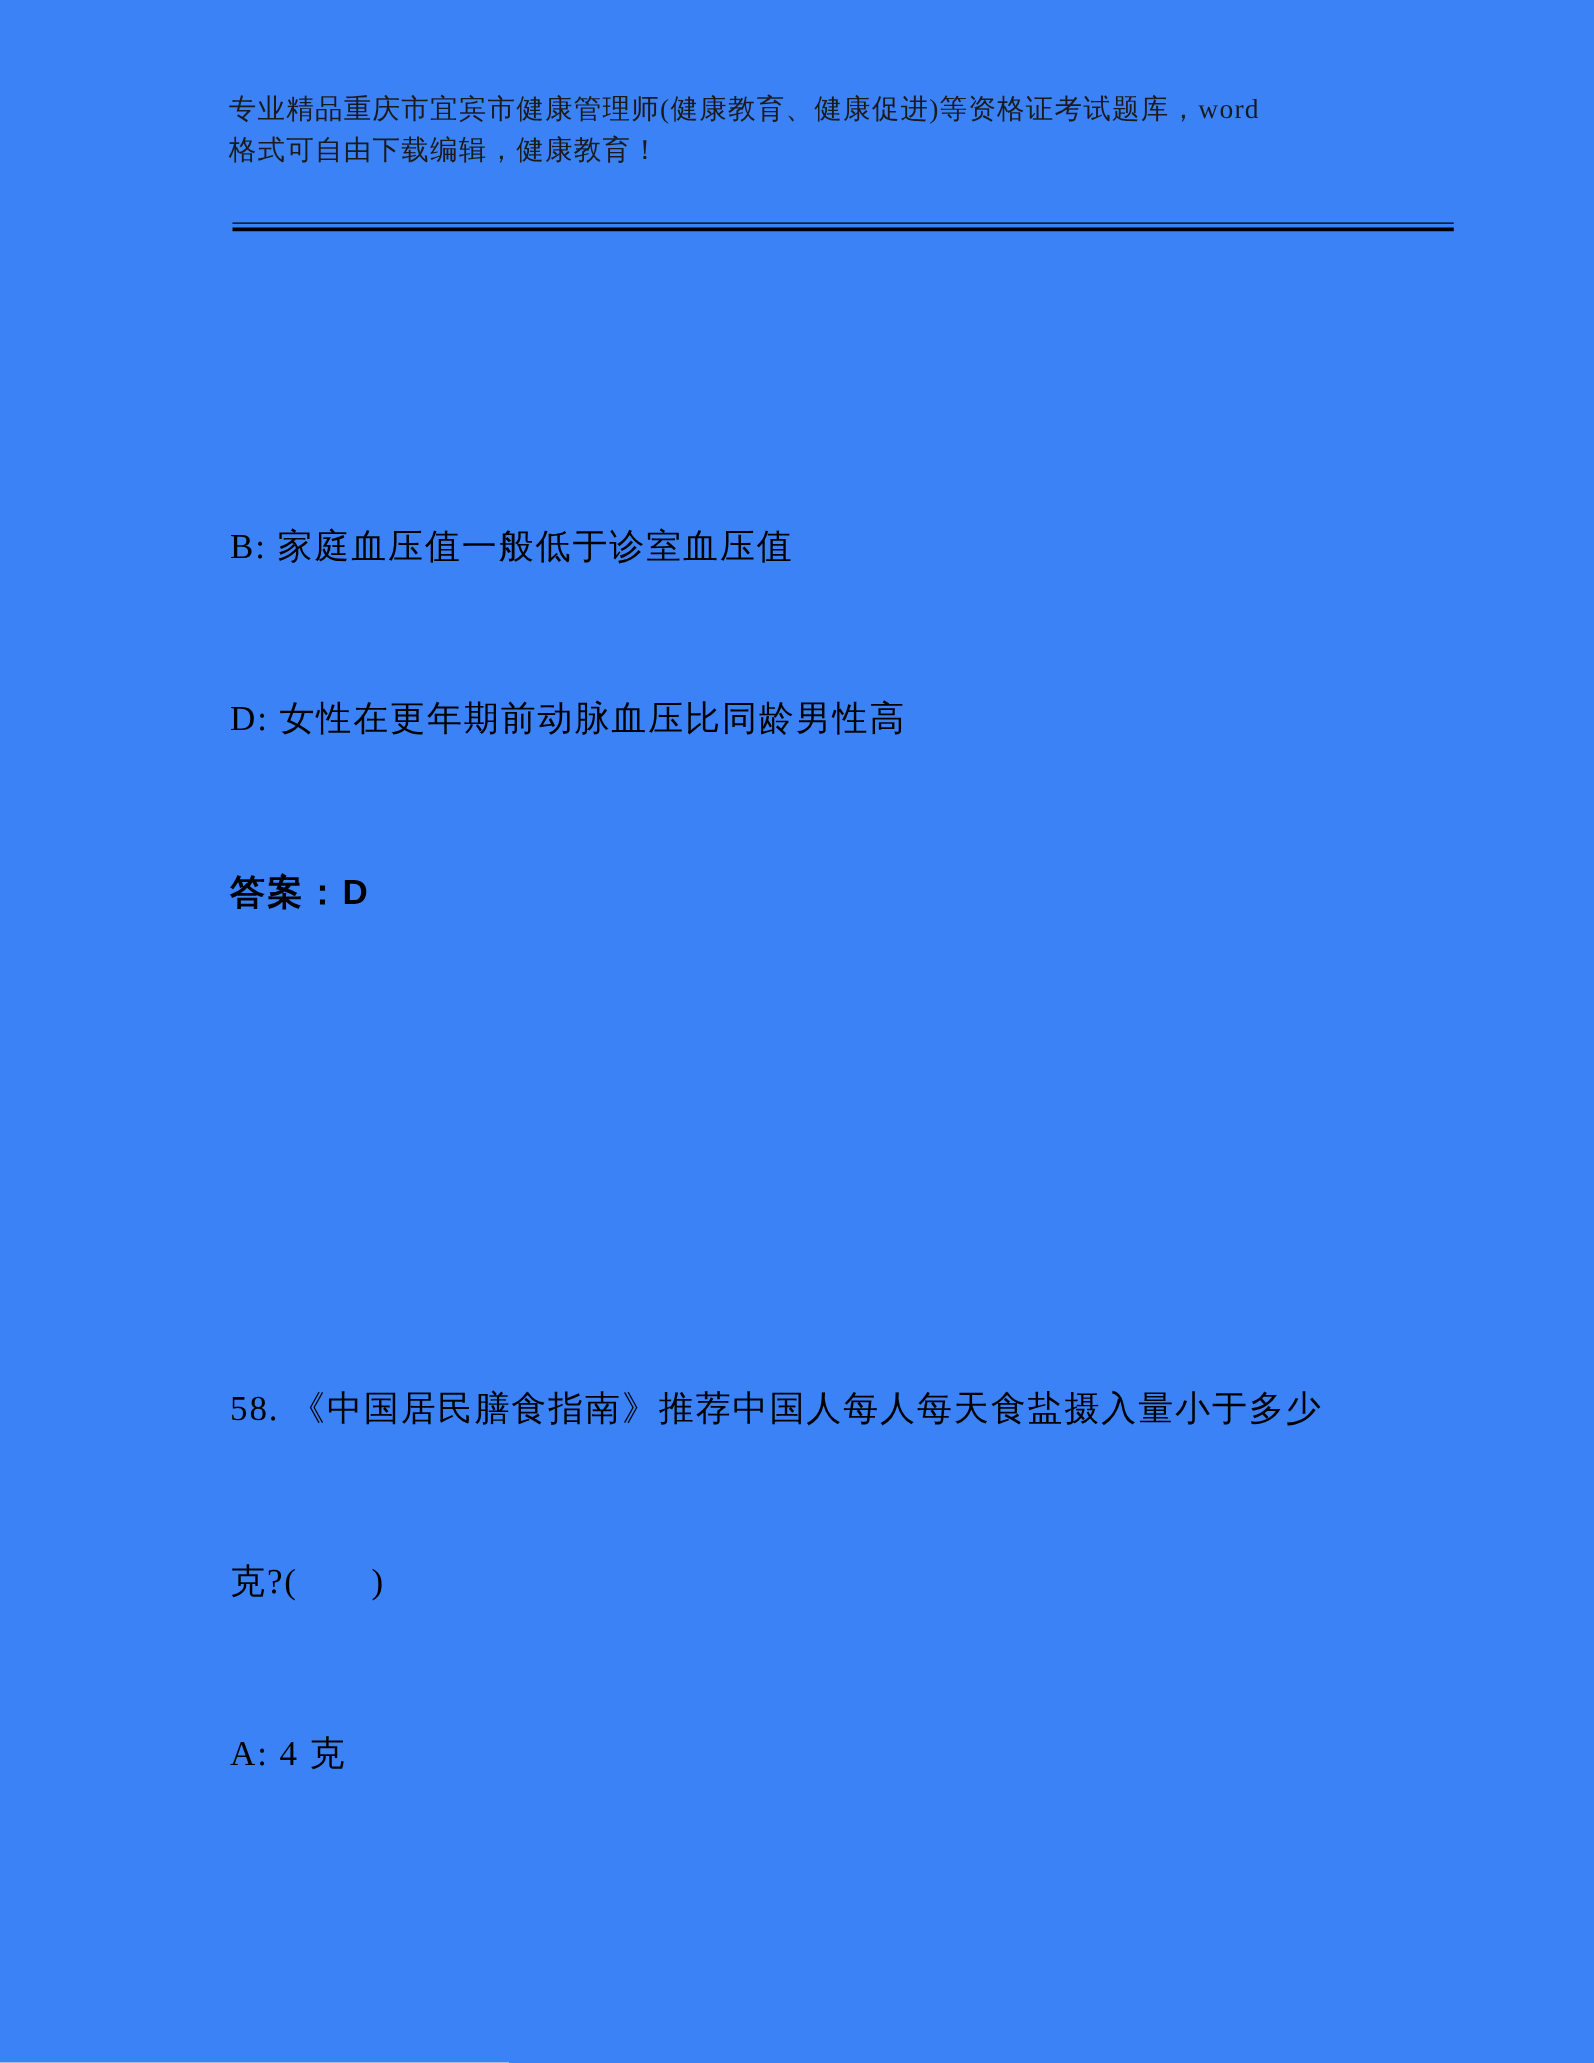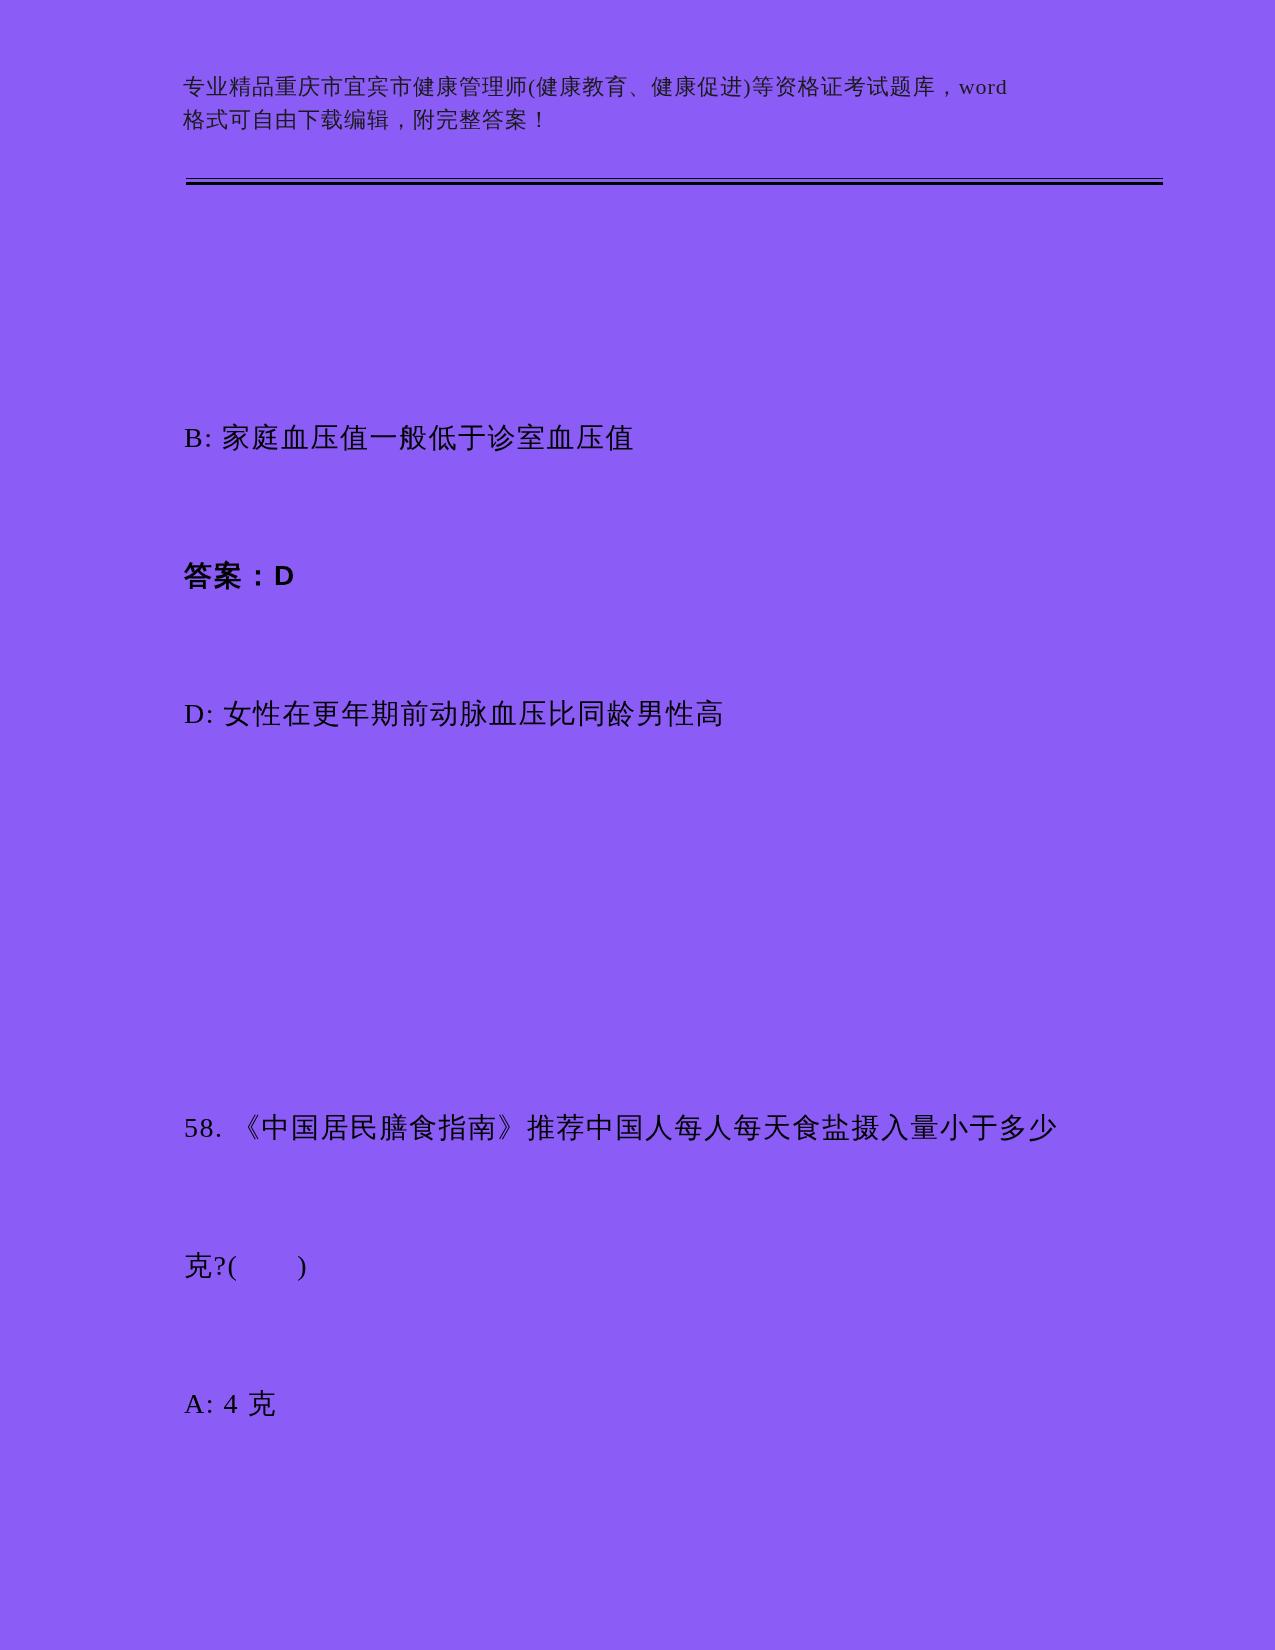--- a/index.html
+++ b/index.html
@@ -1,20 +1,20 @@
 <!DOCTYPE html>
 <html><head>
 <meta charset="utf-8">
 <style>
   html, body { margin: 0; padding: 0; background: #e8e8e8; }
   .page {
     position: relative;
     width: 1275px;
     height: 1650px;
-    background: #8b5cf6;
+    background: #3b82f6;
     color: #000000;
     font-family: "Liberation Serif", "DejaVu Serif", serif;
     overflow: hidden;
   }
   .header {
     position: absolute;
     left: 183px;
     top: 70px;
     width: 930px;
     font-size: 22px;
@@ -50,31 +50,31 @@
     letter-spacing: 2px;
   }
 </style>
 </head>
 <body>
 
 <div class="page">
 
   <div class="header">
     <div class="header-line">专业精品重庆市宜宾市健康管理师(健康教育、健康促进)等资格证考试题库，word</div>
-    <div class="header-line">格式可自由下载编辑，附完整答案！</div>
+    <div class="header-line">格式可自由下载编辑，健康教育！</div>
   </div>
 
   <div class="header-rule"></div>
 
   <div class="doc-body">
 
     <div class="block">
       <div class="line">B: 家庭血压值一般低于诊室血压值</div>
+      <div class="line">D: 女性在更年期前动脉血压比同龄男性高</div>
       <div class="line answer">答案：D</div>
-      <div class="line">D: 女性在更年期前动脉血压比同龄男性高</div>
     </div>
 
     <div class="block">
       <div class="line">58. 《中国居民膳食指南》推荐中国人每人每天食盐摄入量小于多少</div>
       <div class="line">克?(　　)</div>
       <div class="line">A: 4 克</div>
       
       
       
       

